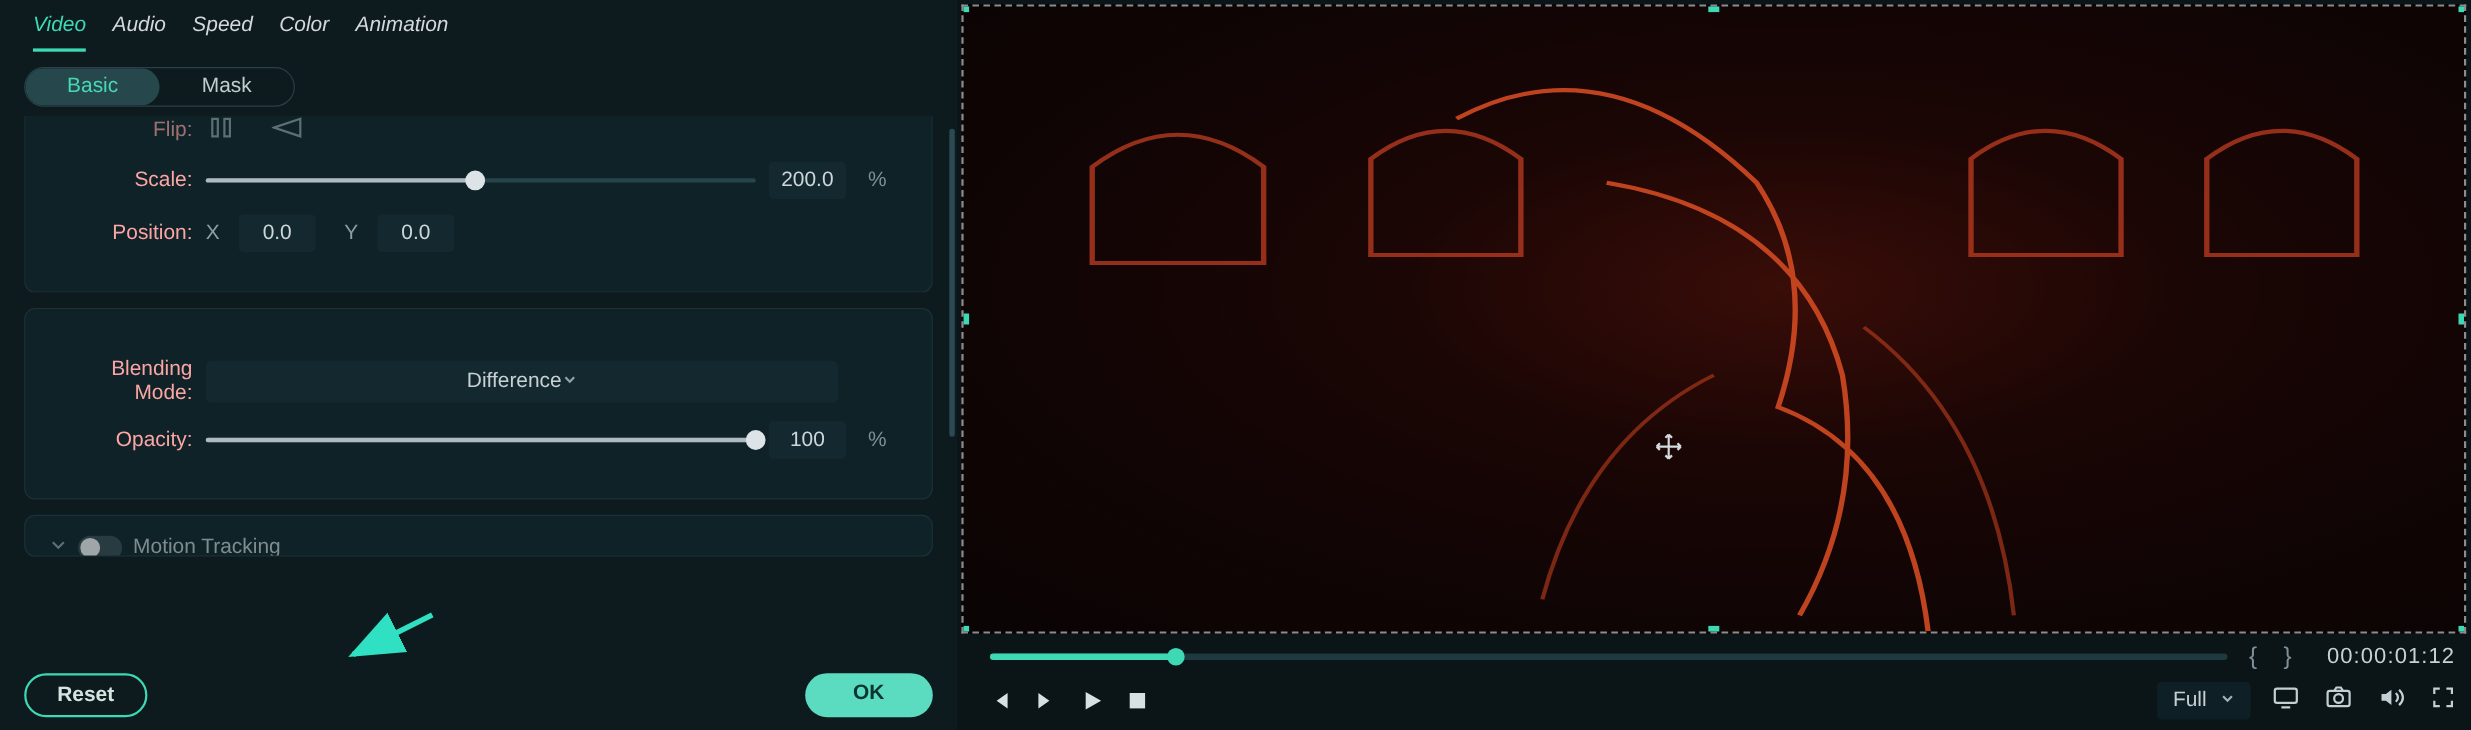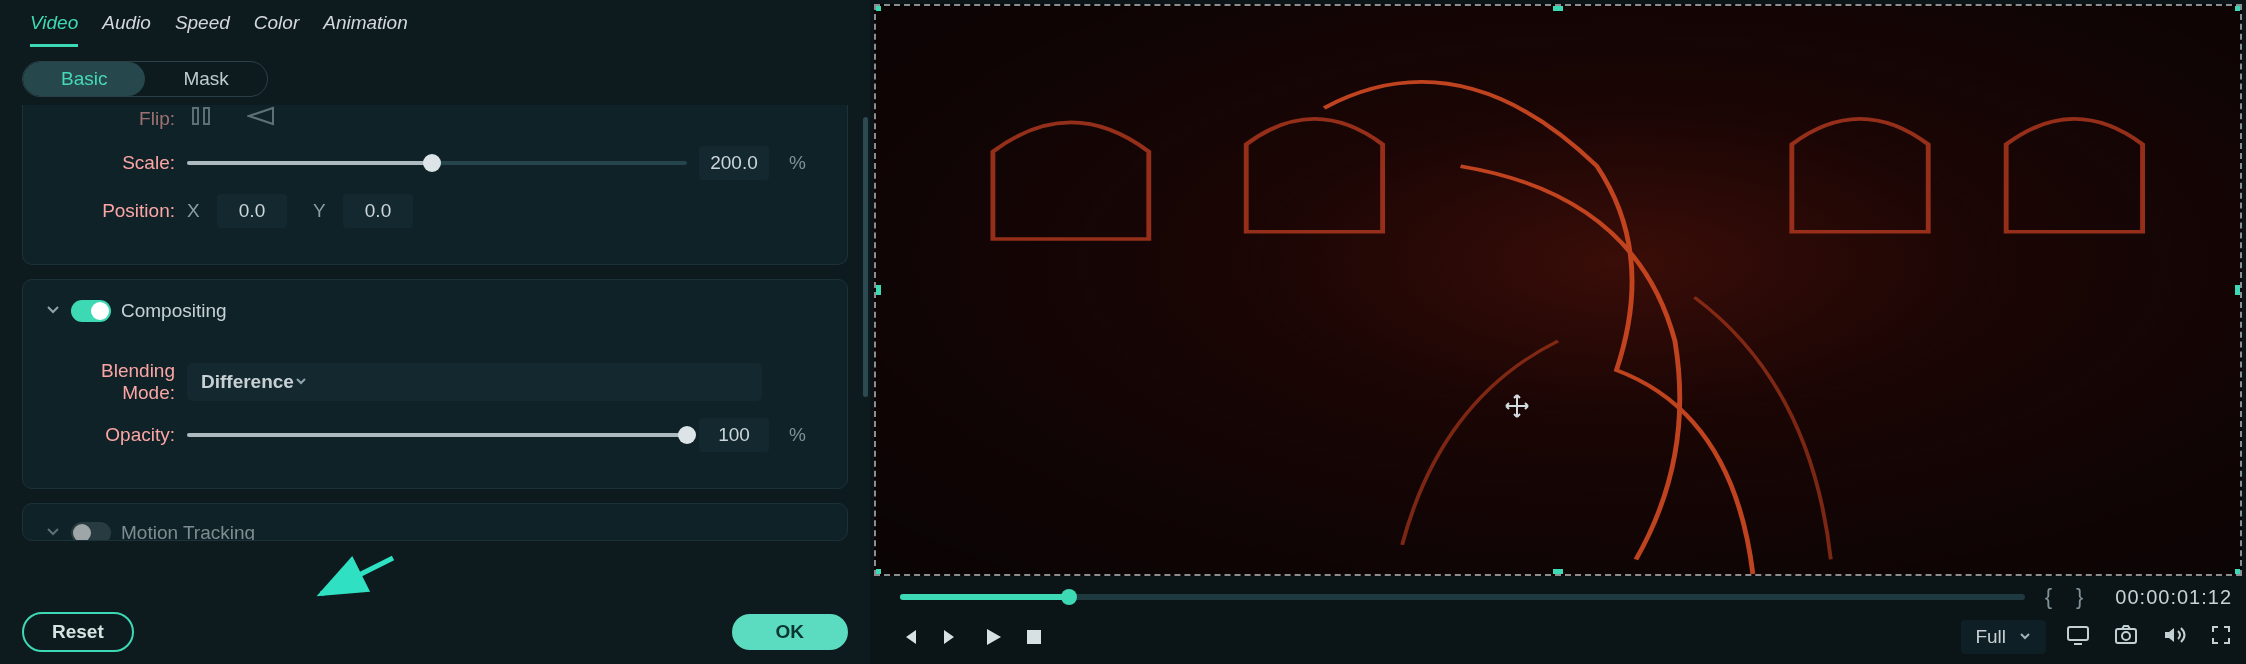--- a/index.html
+++ b/index.html
@@ -120,22 +120,21 @@
     width: 18px;
     color: #8c9da3;
   }
   .dropdown {
     flex: 1;
     background: #14292f;
     border-radius: 5px;
     padding: 8px 14px;
     display: flex;
     align-items: center;
-    justify-content: flex-start;
-    font-weight: bold;
+    justify-content: center;
   }
   .chev-down {
     color: #8fa4ab;
   }
   .section-head {
     display: flex;
     align-items: center;
     gap: 10px;
     padding: 6px 0 8px 0;
   }
@@ -166,21 +165,20 @@
   .partial-card {
     border: 1px solid #1d3238;
     border-radius: 10px;
     padding: 12px 22px 0 22px;
     background: #0f2227;
     height: 38px;
     overflow: hidden;
   }
   .bottom-bar {
     display: flex;
-    align-items: center;
     justify-content: space-between;
     padding: 10px 22px 12px 22px;
   }
   .reset-btn {
     padding: 7px 28px;
     border: 2px solid #3dd9b5;
     border-radius: 999px;
     color: #d7e3e0;
     cursor: pointer;
     font-weight: 600;
@@ -337,31 +335,20 @@
       <div class="row">
         <div class="row-label">Position:</div>
         <span class="coord-lbl">X</span>
         <div class="value-box">0.0</div>
         <span class="coord-lbl" style="margin-left:14px;">Y</span>
         <div class="value-box">0.0</div>
       </div>
     </div>
 
     <div class="section-card" style="position:relative;">
-      <div class="section-head">
-        <span class="caret">
-          <svg width="16" height="16" viewBox="0 0 16 16">
-              <path d="M3 6l5 5 5-5" stroke="#8fa4ab" stroke-width="2" fill="none"></path>
-            </svg>
-        </span>
-        <div class="toggle on">
-            <div class="toggle-knob"></div>
-          </div>
-        <div class="section-title">Compositing</div>
-      </div>
 
       <div class="row" style="margin-top:30px;">
         <div class="row-label">Blending Mode:</div>
         <div class="dropdown" style="max-width:575px;">
           <span>Difference</span>
           <span class="chev-down">
             <svg width="14" height="14" viewBox="0 0 14 14">
                 <path d="M3 5l4 4 4-4" stroke="#8fa4ab" stroke-width="2" fill="none"></path>
               </svg>
           </span>

